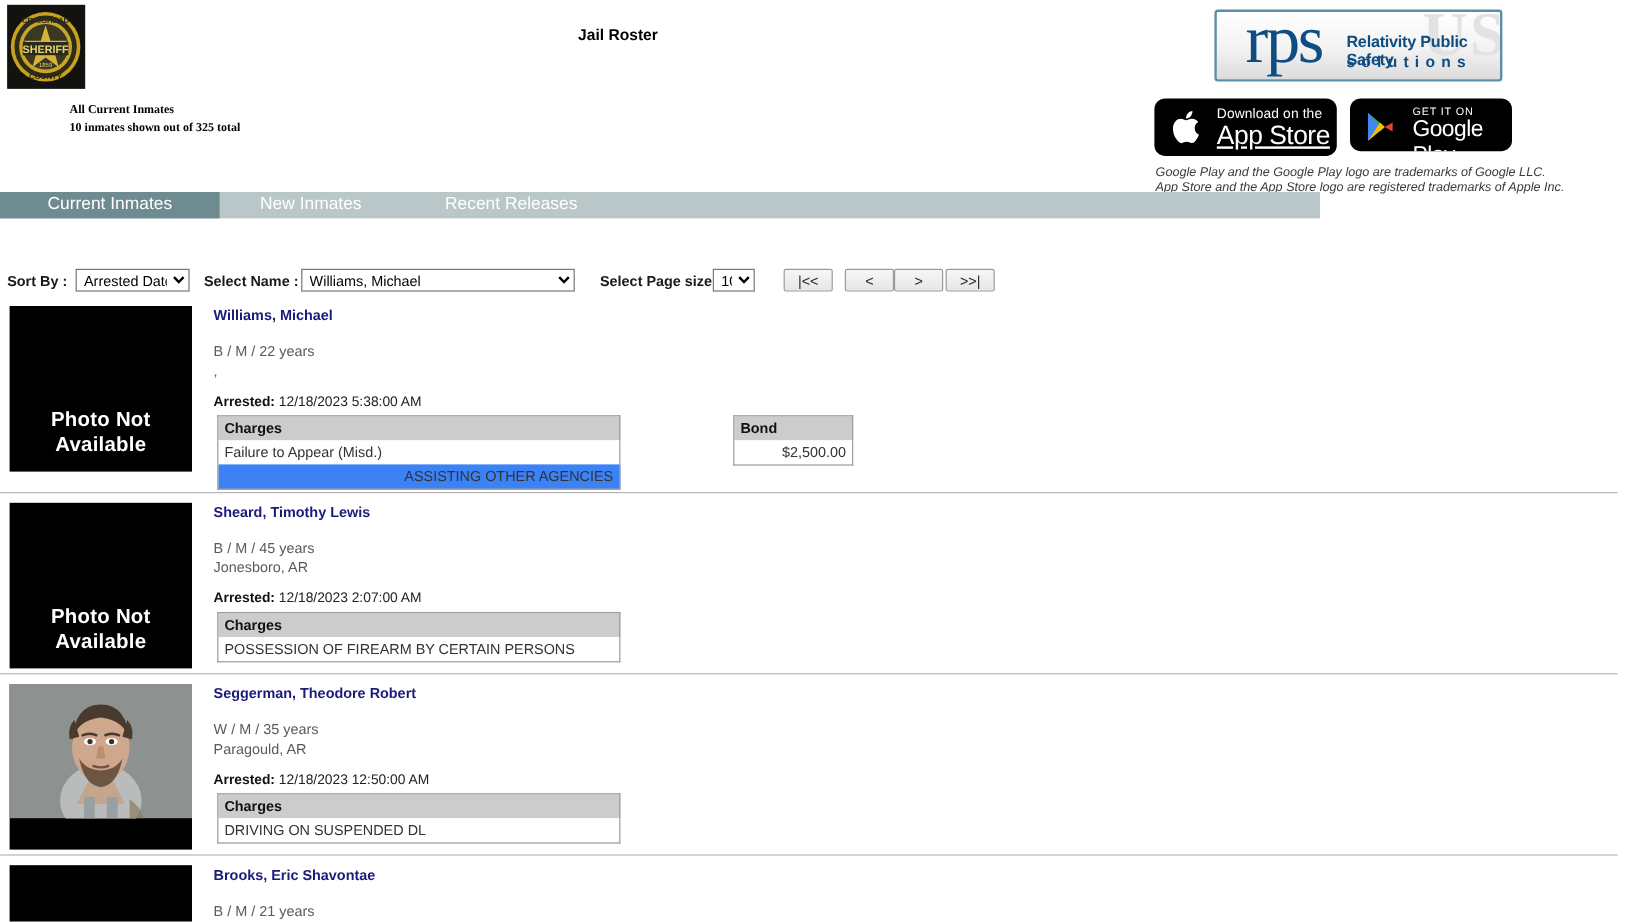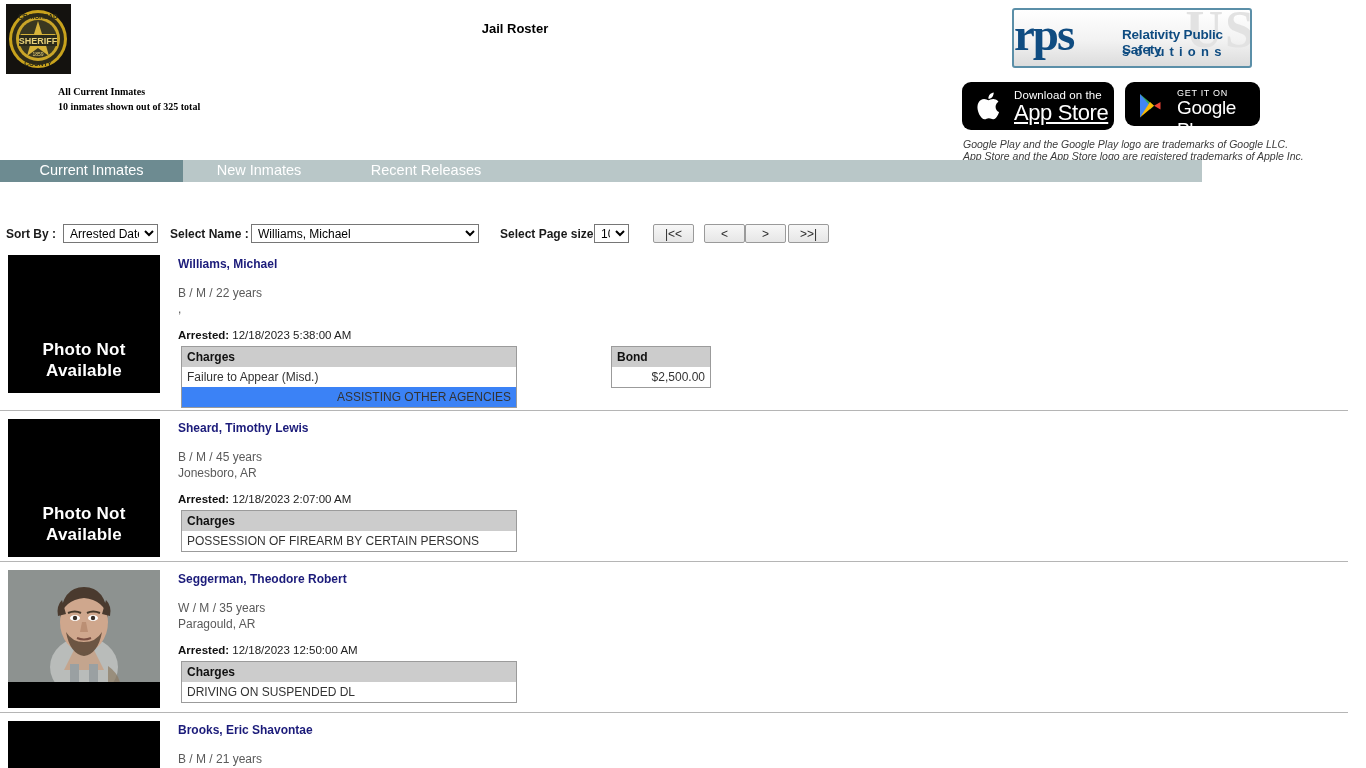--- a/index.html
+++ b/index.html
@@ -72,24 +72,24 @@
     position: absolute;
     right: -6px; top: -10px;
     font-size: 52px;
     font-weight: bold;
     color: #e2e2e2;
     font-family: "Liberation Serif", serif;
     letter-spacing: 2px;
   }
   .rps-mark {
     position: absolute;
-    left: 0; top: -2px;
+    left: 24px; top: -2px;
     font-family: "Liberation Serif", serif;
-    font-size: 47px;
-    font-weight: bold;
+    font-size: 57px;
+    font-weight: normal;
     color: #0f4c81;
     letter-spacing: -2px;
     line-height: 52px;
   }
   .rps-line1 {
     position: absolute;
     left: 108px; top: 17px;
     font-size: 13.5px;
     font-weight: bold;
     color: #0f4c81;
@@ -139,21 +139,21 @@
     left: 963px; top: 139px;
     font-size: 10.5px;
     font-style: italic;
     color: #3b3b3b;
     line-height: 11.5px;
   }
 
   
   .tabbar {
     position: relative;
-    width: 1202px;
+    width: 1100px;
     height: 22px;
     background: #b9c7c8;
   }
   .tab {
     position: absolute;
     top: 0;
     height: 22px;
     line-height: 21px;
     font-size: 14.5px;
     color: #ffffff;

